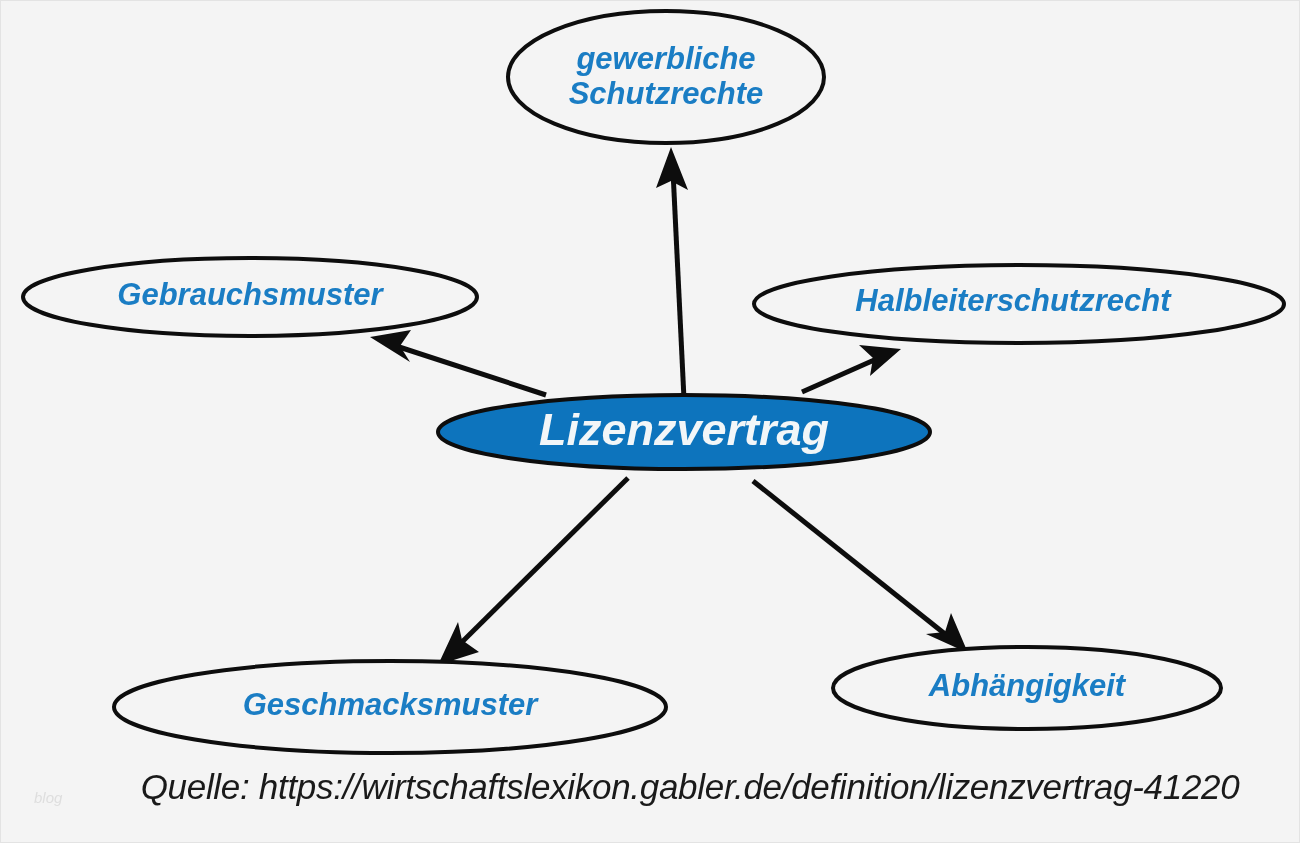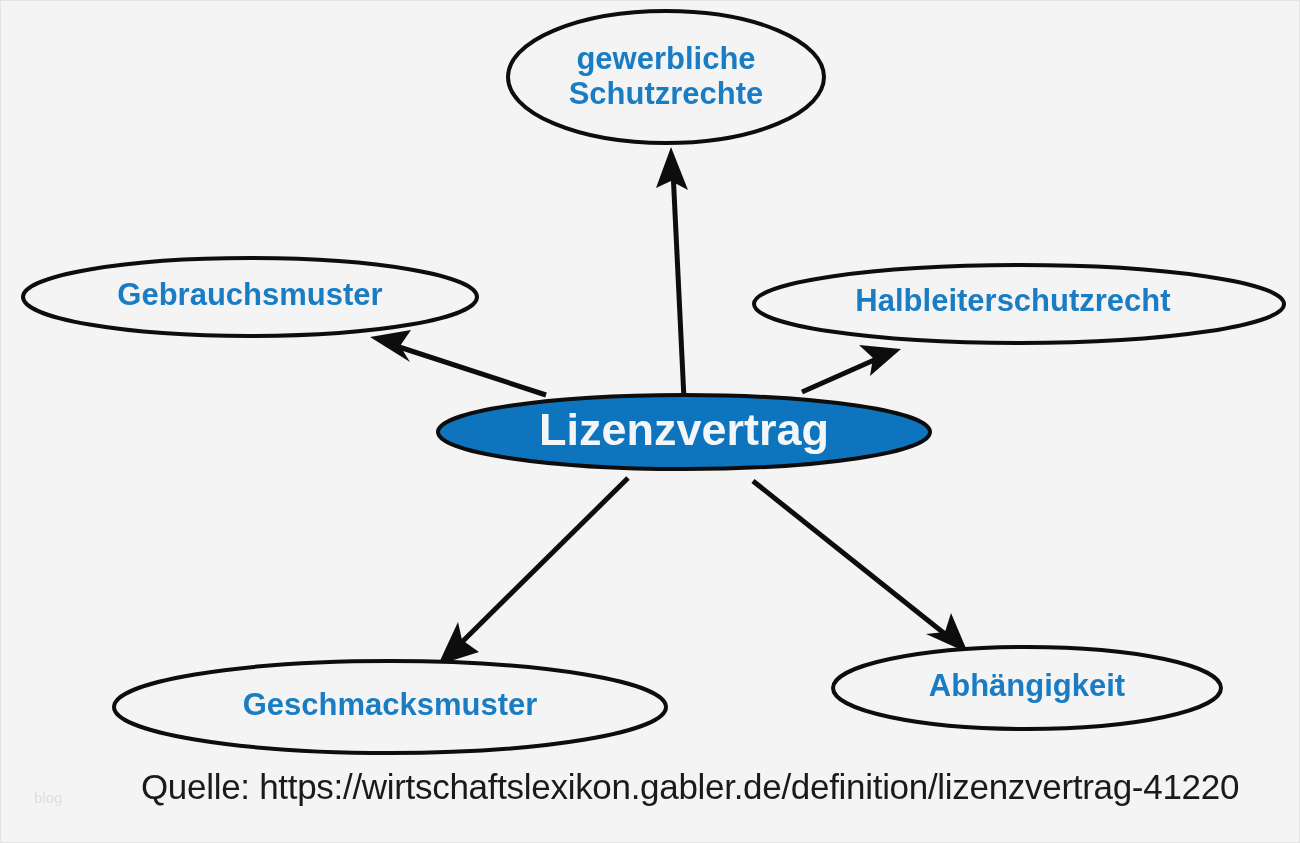--- a/index.html
+++ b/index.html
@@ -9,20 +9,21 @@
   }
   #stage {
     position: relative;
     width: 1300px;
     height: 843px;
     background: #f4f4f4;
     box-sizing: border-box;
     border: 1px solid #e3e3e3;
     overflow: hidden;
     font-family: "Liberation Sans", sans-serif;
+    font-style: italic;
   }
   #diagram-svg {
     position: absolute;
     left: 0;
     top: 0;
     width: 1300px;
     height: 843px;
     display: block;
   }
   .node-label {

